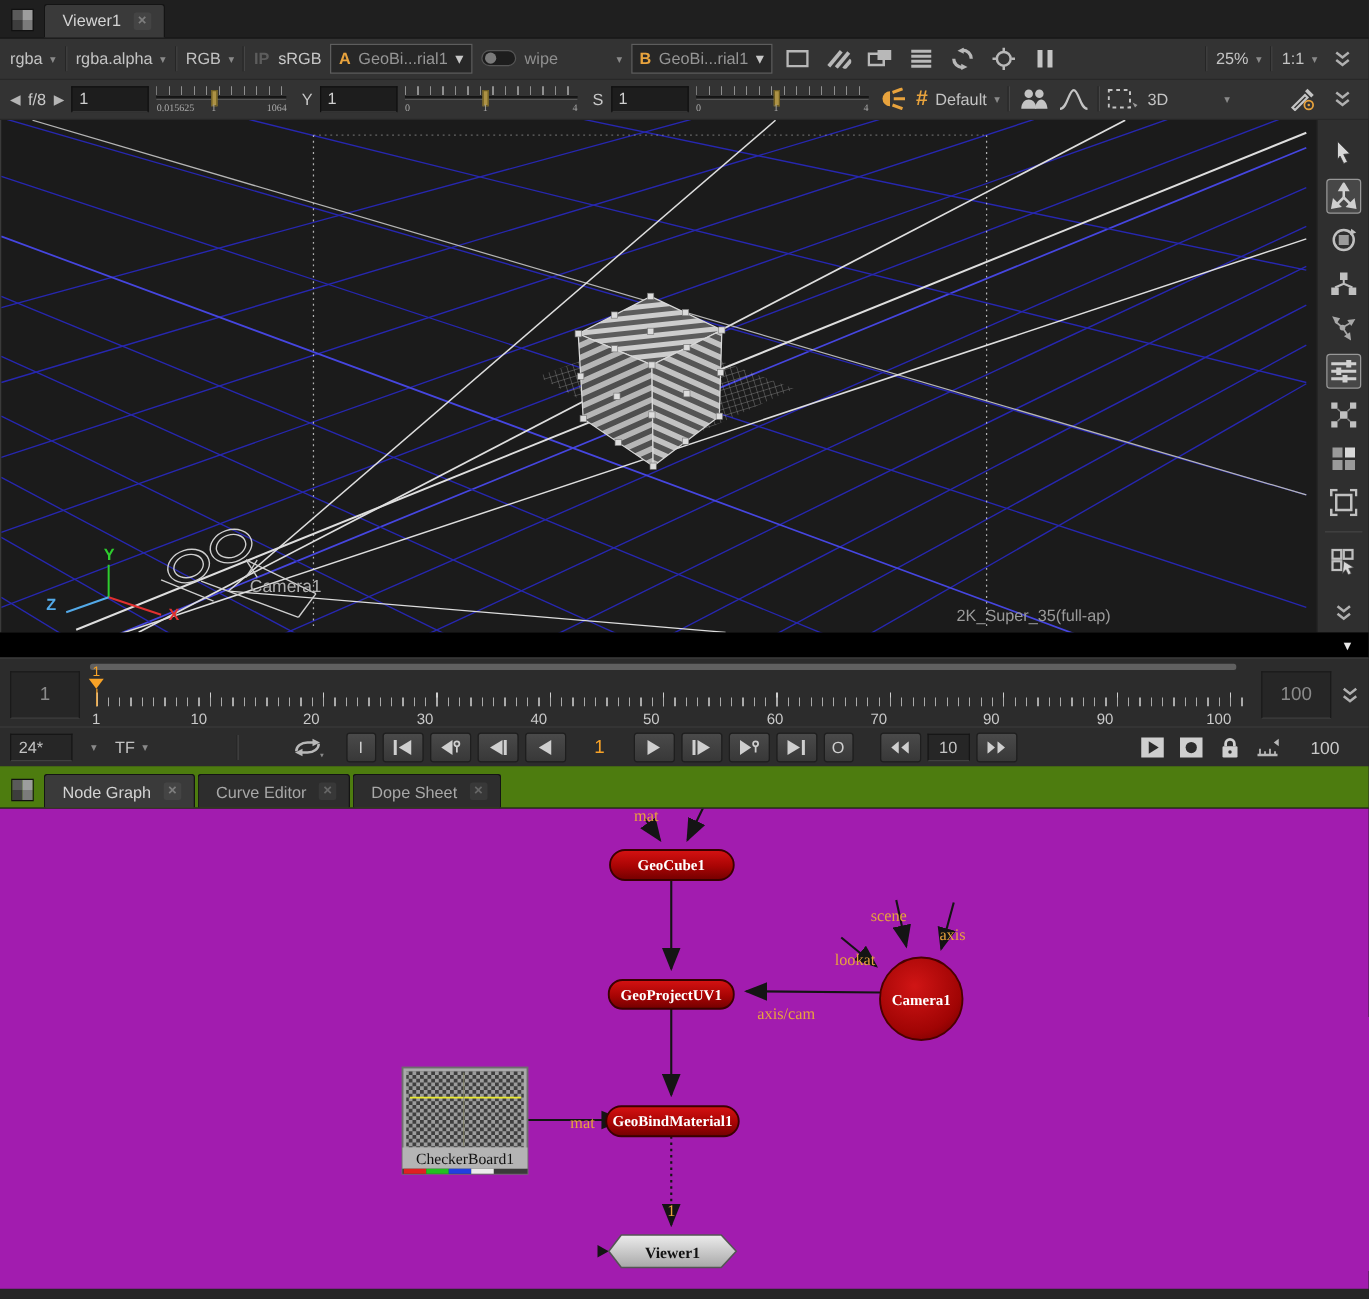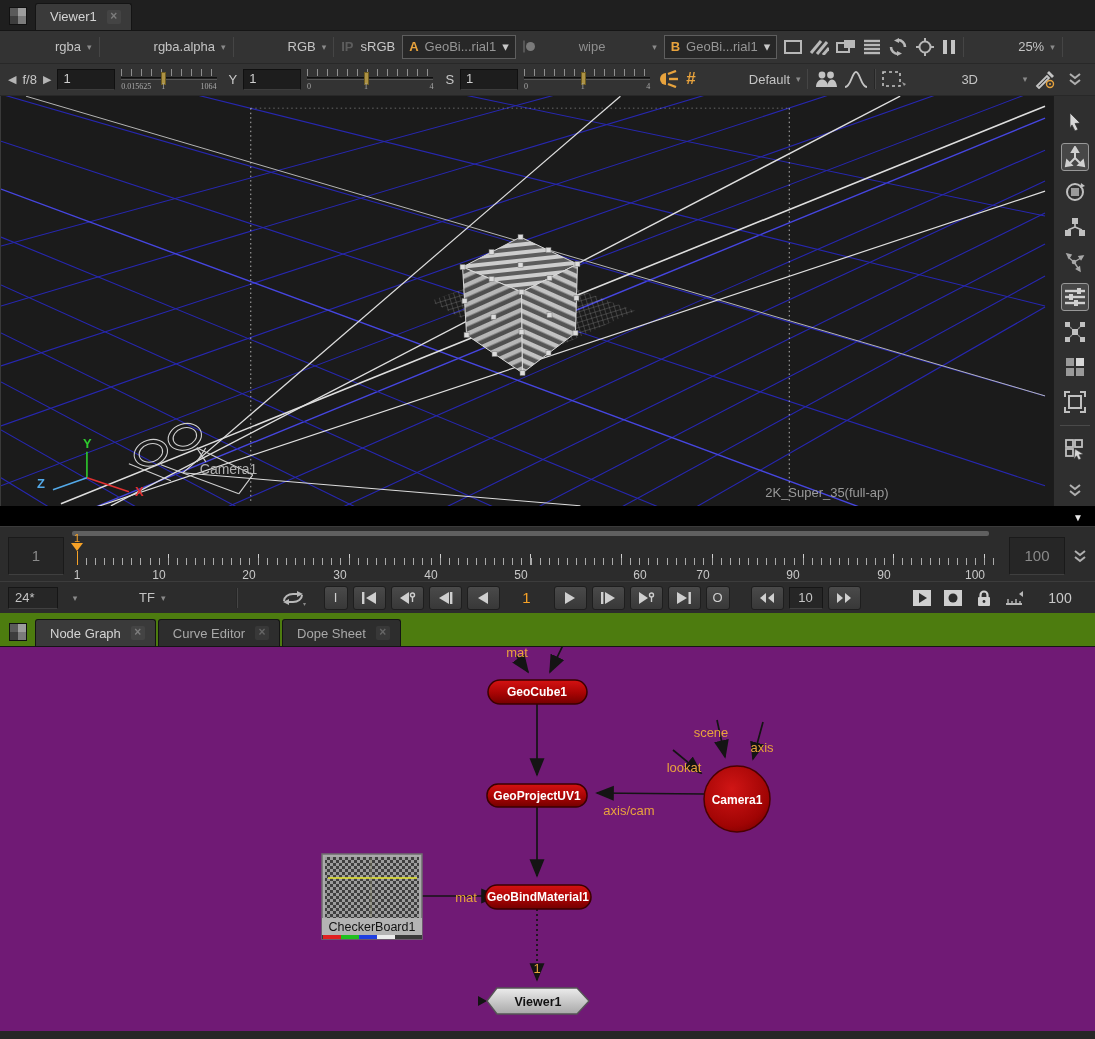--- a/index.html
+++ b/index.html
@@ -18,21 +18,21 @@
   .pane-icon i:nth-child(3){background:#3d3d3d}.pane-icon i:nth-child(4){background:#7b7b7b}
   .tab { height:27px; padding:0 10px 0 14px; display:flex; align-items:center; gap:10px;
          background:#3a3a3a; color:#d4d4d4; border:1px solid #141414; border-bottom:none; border-radius:3px 3px 0 0; margin-right:2px; }
   .tab.inactive { background:#2d2d2d; color:#a8a8a8; }
   .tab .x { color:#7d7d7d; font-size:12px; font-weight:bold; background:#444; border-radius:2px; width:14px; height:14px; line-height:13px; text-align:center; }
   .tab.inactive .x { background:#383838; color:#666; }
 
   
   .toolbar { height:34px; background:#333; display:flex; align-items:center; padding:0 8px; gap:7px; border-bottom:1px solid #282828; }
   .vsep { width:2px; height:20px; background:#262626; border-right:1px solid #454545; }
-  .dd { display:inline-flex; align-items:center; gap:6px; color:#c4c4c4; cursor:default;margin-left:47px; }
+  .dd { display:inline-flex; align-items:center; gap:6px; color:#c4c4c4; cursor:default; }
   .dd .arr { color:#8a8a8a; font-size:9px; }
   .dim { color:#5d5d5d; font-weight:bold; }
   .ab-group { display:inline-flex; align-items:center; gap:6px; background:#272727; border:1px solid #5e5e5e; padding:2px 6px; height:24px; }
   .ab-letter { color:#e8a33d; font-weight:bold; }
   .ab-value { color:#969696; }
   .toggle { width:28px; height:13px; background:#1d1d1d; border:1px solid #555; border-radius:7px; position:relative; }
   .toggle i { position:absolute; left:2px; top:1px; width:9px; height:9px; border-radius:50%; background:#7a7a7a; }
   .icon-btn { width:26px; height:24px; display:flex; align-items:center; justify-content:center; }
   .num-input { background:#1d1d1d; border:1px solid #101010; border-bottom-color:#3c3c3c; color:#cfcfcf; width:62px; height:21px; padding:1px 5px; }
   .slider { position:relative; height:26px;font-family:Liberation Serif, serif; }
@@ -77,21 +77,21 @@
   
   #transport { height:32px; background:#2c2c2c; border-top:1px solid #3c3c3c; display:flex; align-items:center; padding:0 8px; gap:5px; }
   .t-box { background:#262626; border:1px solid #161616; border-bottom-color:#404040; height:22px; display:flex; align-items:center; padding:0 6px; color:#c4c4c4; }
   .t-btn { height:24px; min-width:33px; padding:0 5px; display:flex; align-items:center; justify-content:center;
            background:linear-gradient(#4a4a4a,#383838); border:1px solid #1e1e1e; border-radius:3px; color:#cfcfcf; }
   .t-btn.narrow { min-width:24px; }
   .t-plain { background:none; border:none; }
   .cur-frame { color:#f7a227; font-size:15px; width:44px; text-align:center; }
 
   
-  #nodegraph { flex:1; background:#701a75; position:relative; }
+  #nodegraph { flex:1; background:#a21caf; position:relative;font-family:Liberation Serif, serif; }
   #ng-svg { display:block; }
 </style>
 </head>
 <body>
 
 <div id="app">
 
   <div class="tabbar">
     <div class="pane-icon">
         <i></i>
@@ -548,21 +548,21 @@
     <div id="tl-ruler">
       <div id="tl-scroll"></div>
       <div class="ticks-major"></div>
       <div class="ticks-minor"></div>
       <span class="tl-label" style="left:5px">1</span>
       <span class="tl-label" style="left:87px">10</span>
       <span class="tl-label" style="left:177px">20</span>
       <span class="tl-label" style="left:268px">30</span>
       <span class="tl-label" style="left:359px">40</span>
       <span class="tl-label" style="left:449px">50</span>
-      <span class="tl-label" style="left:568px">60</span>
+      <span class="tl-label" style="left:548px">60</span>
       <span class="tl-label" style="left:631px">70</span>
       <span class="tl-label" style="left:721px">90</span>
       <span class="tl-label" style="left:812px">90</span>
       <span class="tl-label" style="left:903px">100</span>
       <div id="playhead">
         <span class="pl-num">1</span>
         <span class="pl-tri"></span>
         <span class="pl-stem"></span>
       </div>
     </div>

